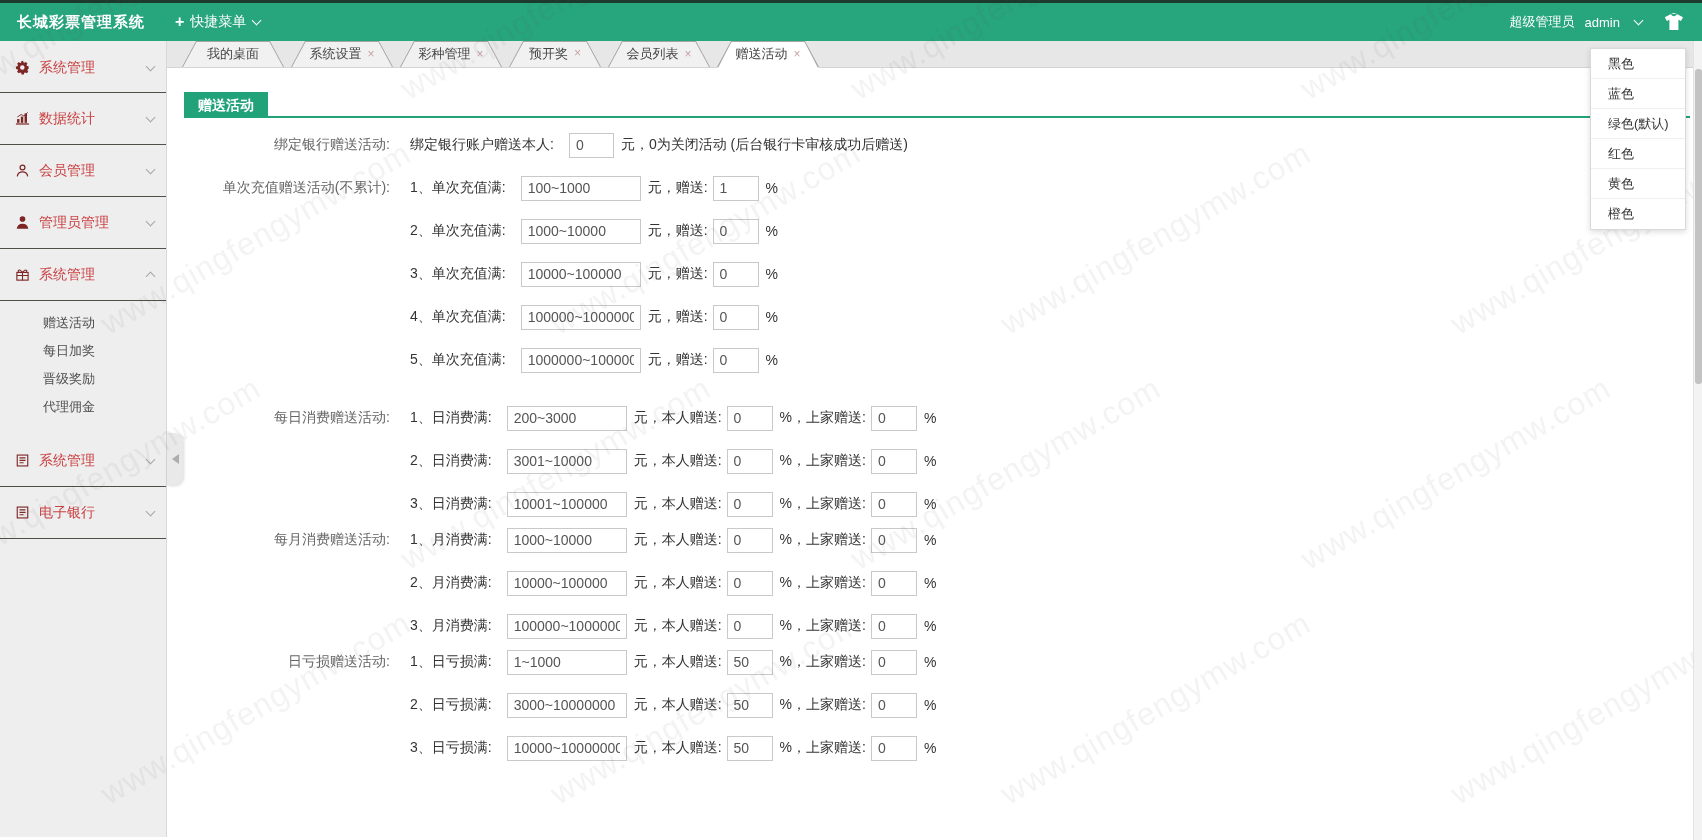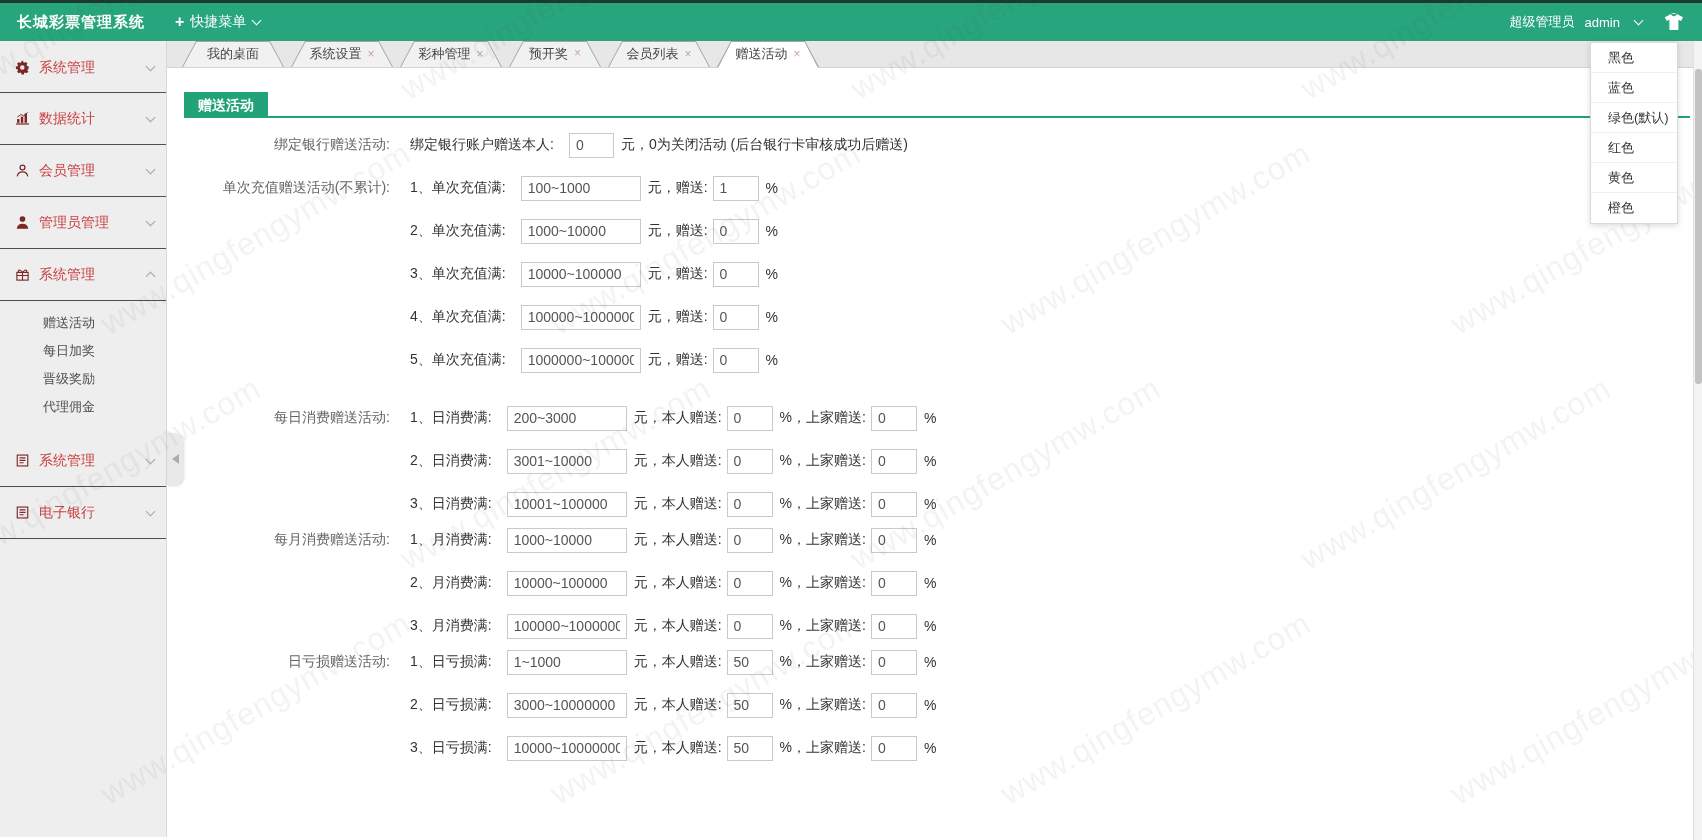--- a/index.html
+++ b/index.html
@@ -72,21 +72,21 @@
   .row input {
     height:25px; border:1px solid #c9c9c9; background:#fff; color:#555;
     font-size:14px; font-family:inherit; padding:0 6px; margin-right:7px;
   }
   .row input.lg { width:120px; }
   .row input.sm { width:46px; }
   .row input.xs { width:45px; }
   .after { margin-right:5px; white-space:nowrap; }
   
   .theme-menu {
-    position:absolute; left:1590px; top:42px; width:88px; background:#fff;
+    position:absolute; left:1590px; top:48px; width:96px; background:#fff;
     border:1px solid #d9d9d9; box-shadow:0 2px 6px rgba(0,0,0,.14); z-index:60;
   }
   .theme-item { height:30px; line-height:30px; padding-left:17px; font-size:13px; color:#333; border-bottom:1px solid #efefef; cursor:pointer; white-space:nowrap; }
   .theme-item:last-child { border-bottom:none; }
   
   .vscroll { position:absolute; right:0; top:41px; bottom:0; width:9px; background:#f3f3f3; border-left:1px solid #e2e2e2; z-index:70; }
   .vthumb { position:absolute; top:28px; left:1px; width:7px; height:315px; background:#c3c3c3; border-radius:3px; cursor:pointer; }
   
   .wm-layer { position:absolute; inset:0; pointer-events:none; z-index:40; overflow:hidden; }
   .wm { position:absolute; font-size:32px; color:rgba(80,80,80,0.07); transform:rotate(-30deg); white-space:nowrap; letter-spacing:1px; }

